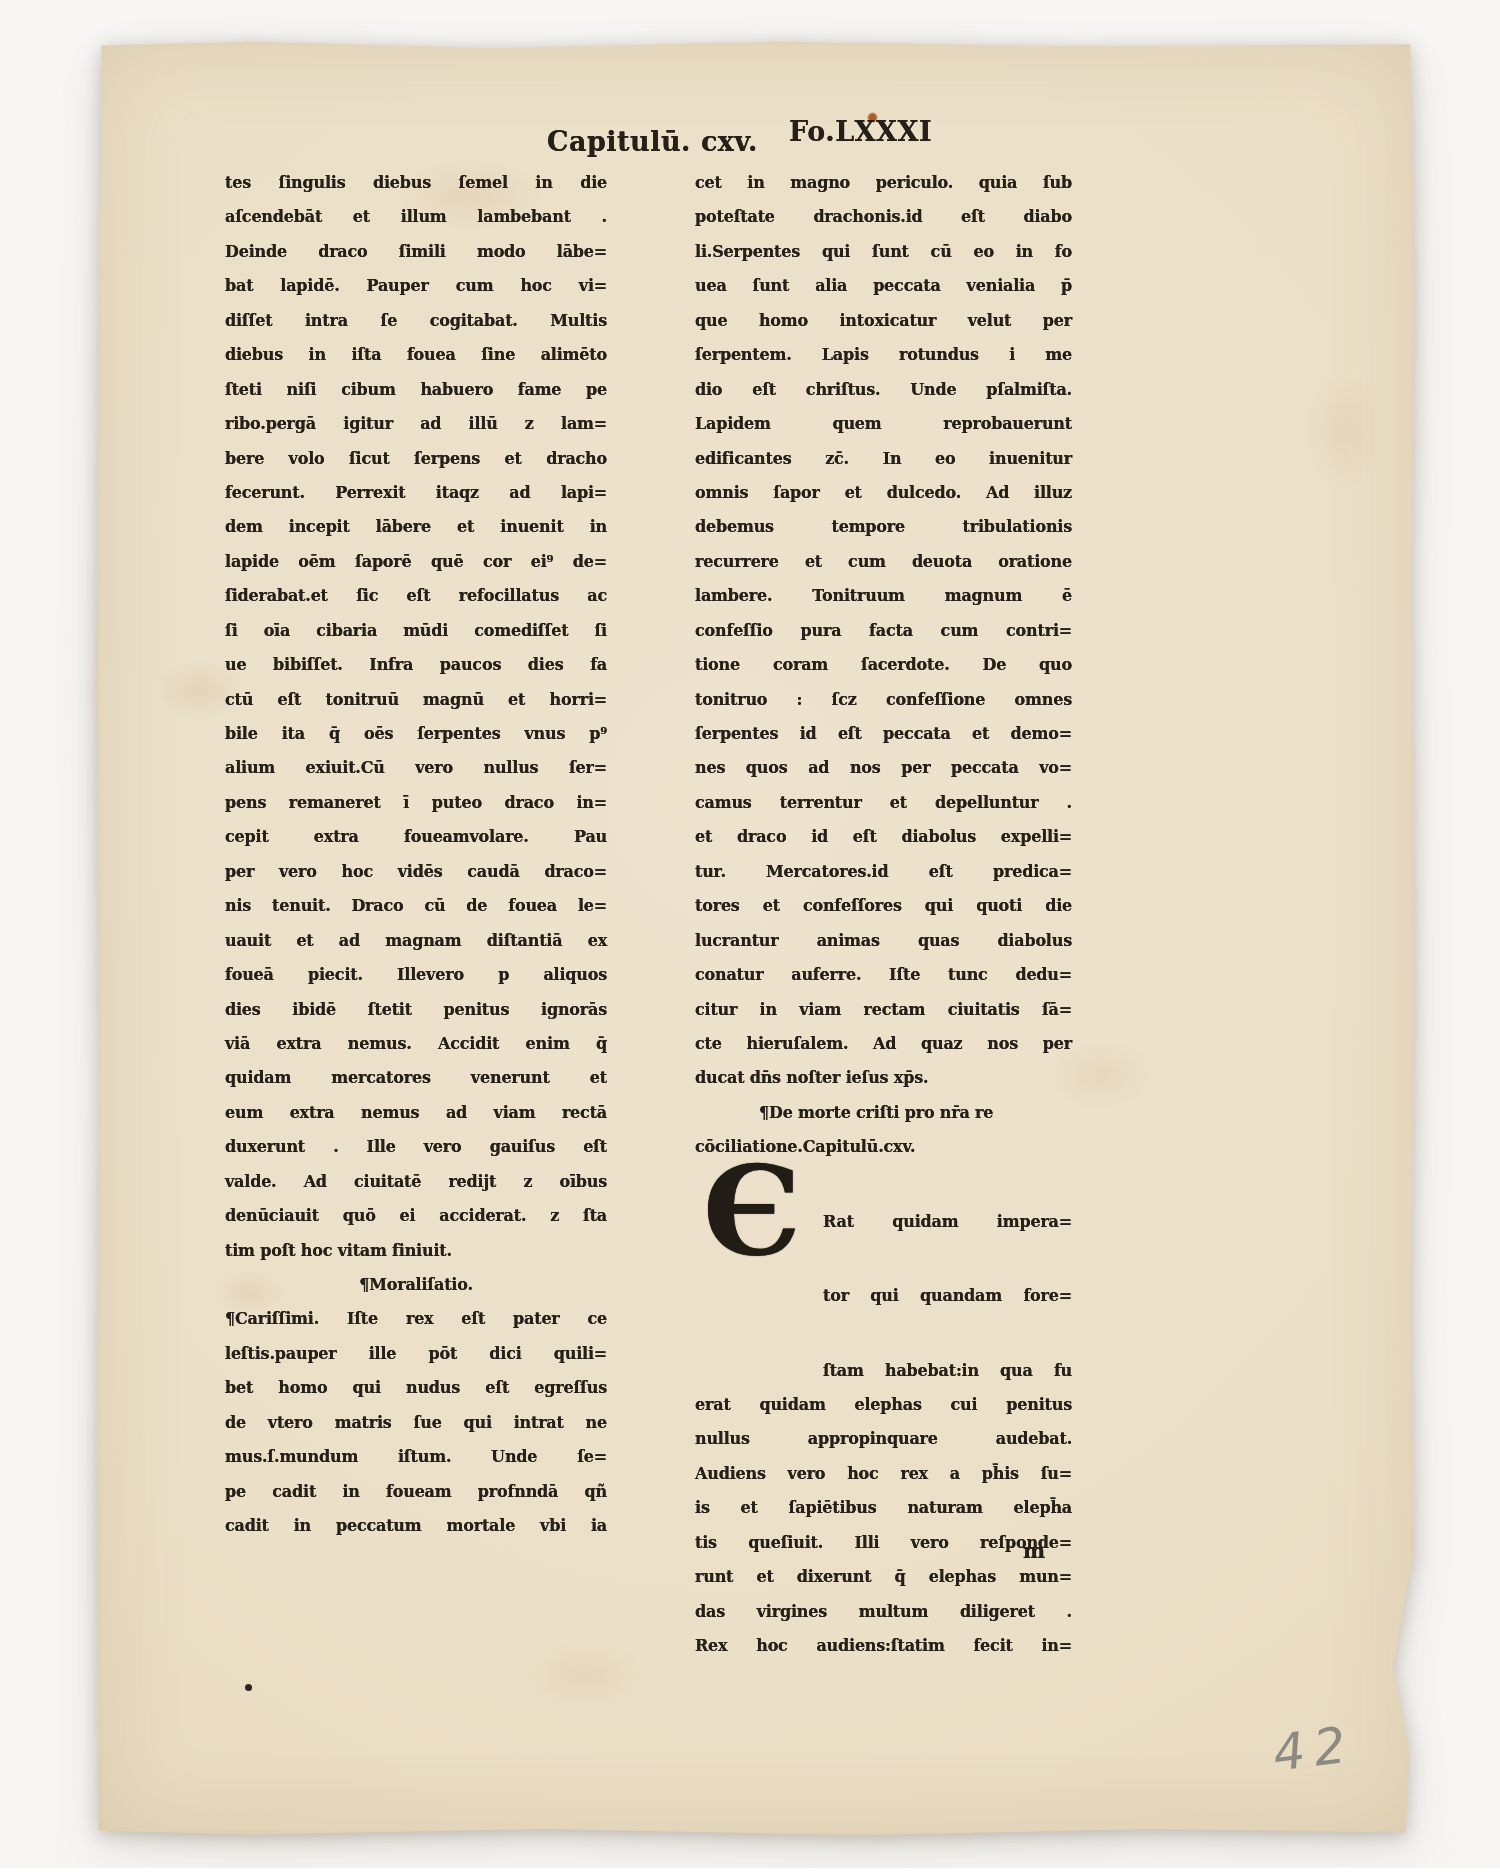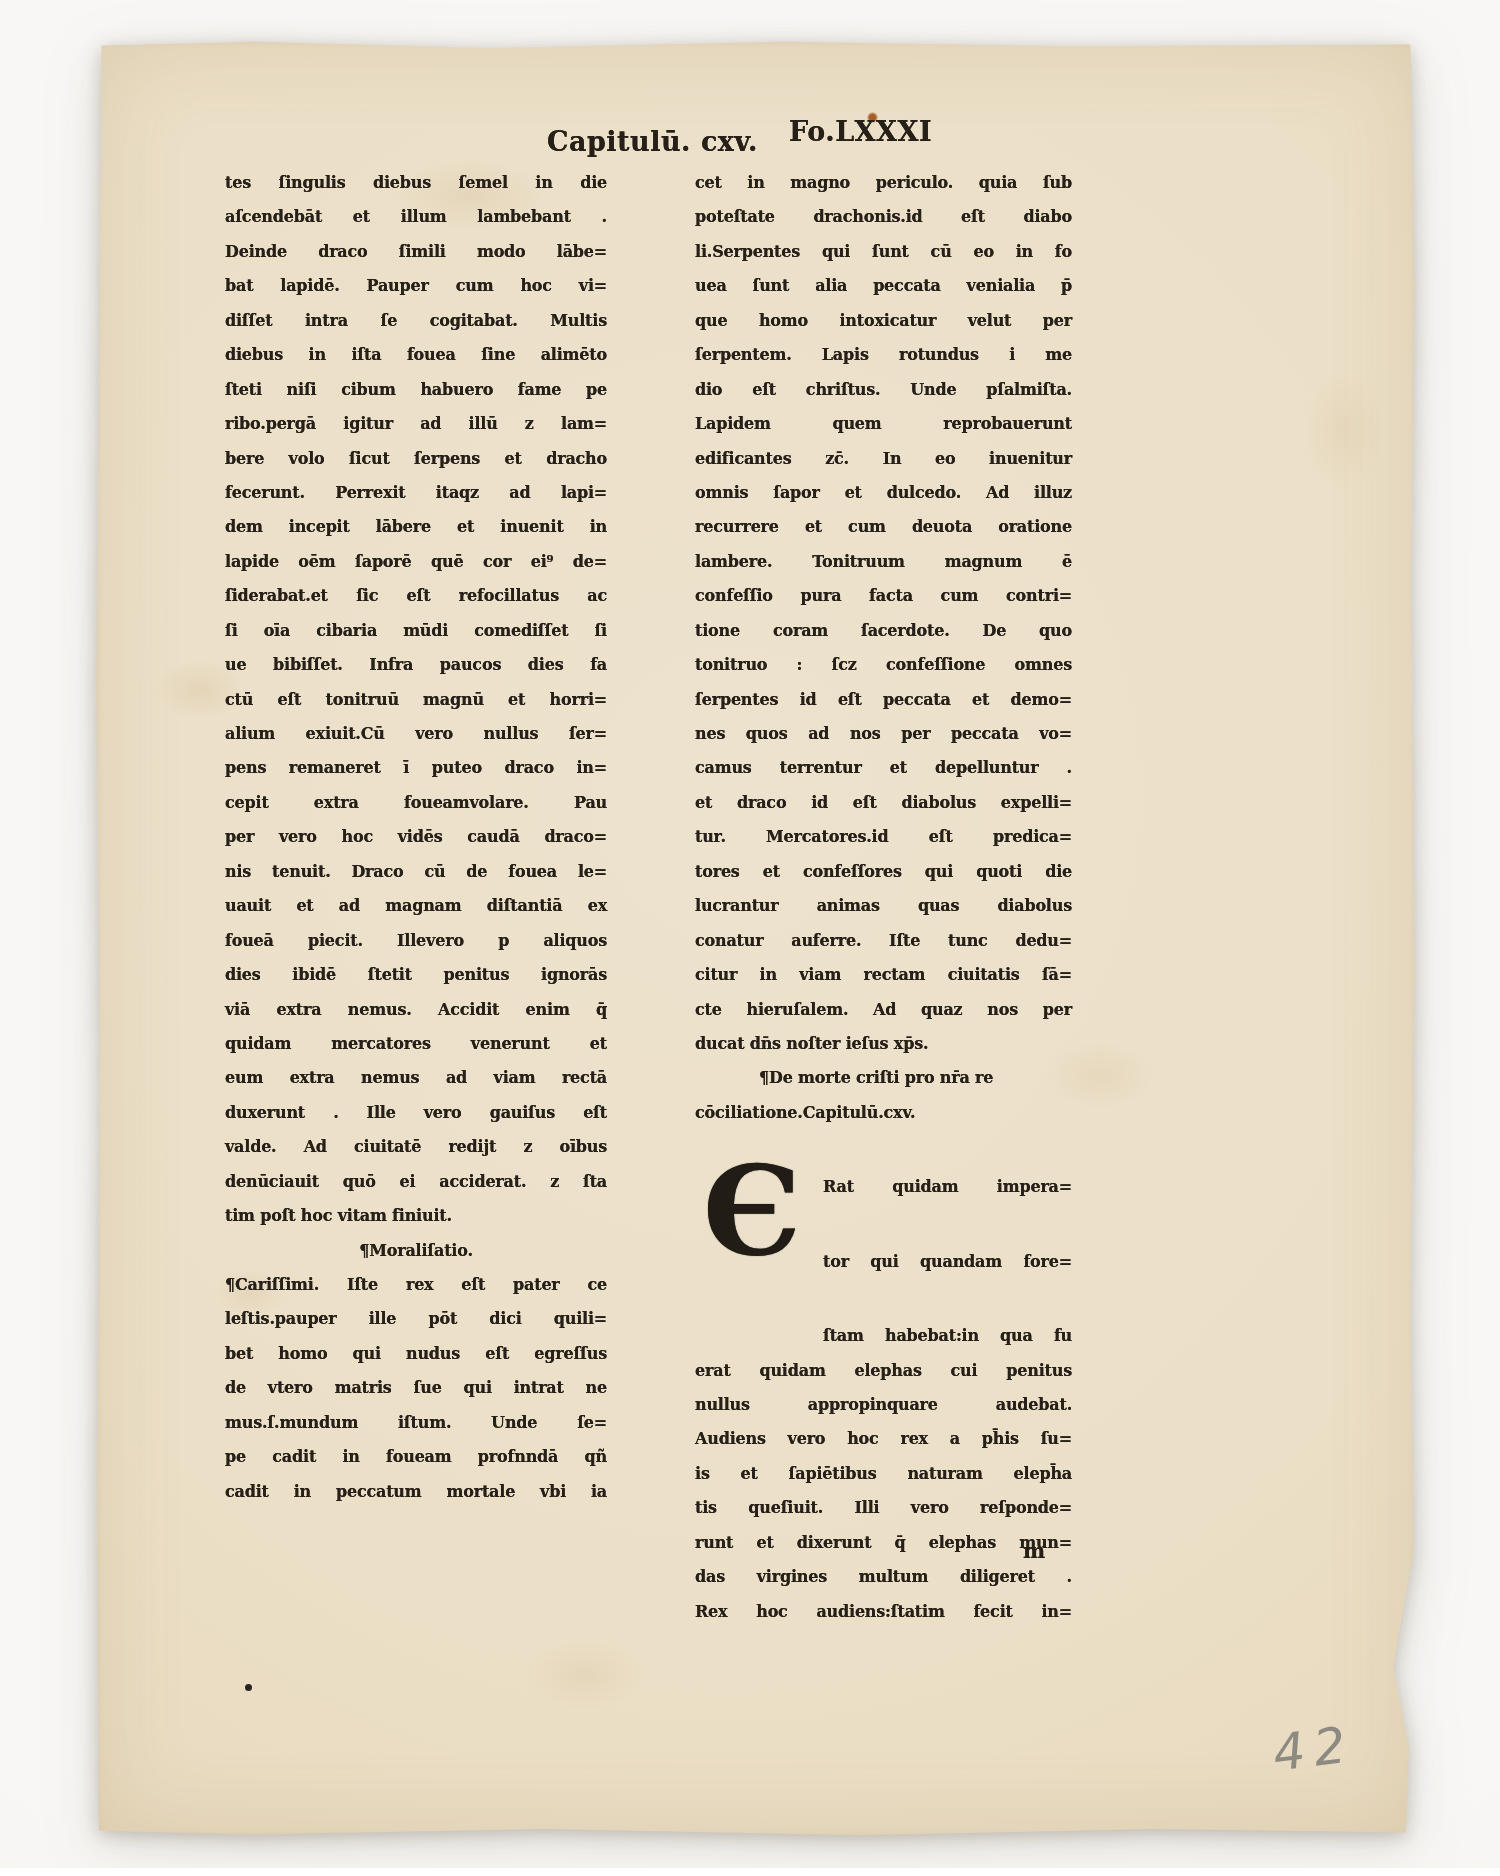--- a/index.html
+++ b/index.html
@@ -103,20 +103,21 @@
           <div class="line j">ſteti niſi cibum habuero fame pe</div>
           <div class="line j">ribo.pergā igitur ad illū z lam=</div>
           <div class="line j">bere volo ſicut ſerpens et dracho</div>
           <div class="line j">fecerunt. Perrexit itaqz ad lapi=</div>
           <div class="line j">dem incepit lābere et inuenit in</div>
           <div class="line j">lapide oēm ſaporē quē cor ei⁹ de=</div>
           <div class="line j">ſiderabat.et ſic eſt refocillatus ac</div>
           <div class="line j">ſi oīa cibaria mūdi comediſſet ſi</div>
           <div class="line j">ue bibiſſet. Infra paucos dies fa</div>
           <div class="line j">ctū eſt tonitruū magnū et horri=</div>
+          <div class="line j">bile ita q̄ oēs ſerpentes vnus p⁹</div>
           <div class="line j">alium exiuit.Cū vero nullus ſer=</div>
           <div class="line j">pens remaneret ī puteo draco in=</div>
           <div class="line j">cepit extra foueamvolare. Pau</div>
           <div class="line j">per vero hoc vidēs caudā draco=</div>
           <div class="line j">nis tenuit. Draco cū de fouea le=</div>
           <div class="line j">uauit et ad magnam diſtantiā ex</div>
           <div class="line j">foueā piecit. Illevero p aliquos</div>
           <div class="line j">dies ibidē ſtetit penitus ignorās</div>
           <div class="line j">viā extra nemus. Accidit enim q̄</div>
           <div class="line j">quidam mercatores venerunt et</div>
@@ -138,20 +139,21 @@
           <div class="line j">cet in magno periculo. quia ſub</div>
           <div class="line j">poteſtate drachonis.id eſt diabo</div>
           <div class="line j">li.Serpentes qui ſunt cū eo in fo</div>
           <div class="line j">uea ſunt alia peccata venialia p̄</div>
           <div class="line j">que homo intoxicatur velut per</div>
           <div class="line j">ſerpentem. Lapis rotundus i me</div>
           <div class="line j">dio eſt chriſtus. Unde pſalmiſta.</div>
           <div class="line j">Lapidem quem reprobauerunt</div>
           <div class="line j">edificantes zc̄. In eo inuenitur</div>
           <div class="line j">omnis ſapor et dulcedo. Ad illuz</div>
+          <div class="line j">debemus tempore tribulationis</div>
           <div class="line j">recurrere et cum deuota oratione</div>
           <div class="line j">lambere. Tonitruum magnum ē</div>
           <div class="line j">confeſſio pura facta cum contri=</div>
           <div class="line j">tione coram ſacerdote. De quo</div>
           <div class="line j">tonitruo : ſcz confeſſione omnes</div>
           <div class="line j">ſerpentes id eſt peccata et demo=</div>
           <div class="line j">nes quos ad nos per peccata vo=</div>
           <div class="line j">camus terrentur et depelluntur .</div>
           <div class="line j">et draco id eſt diabolus expelli=</div>
           <div class="line j">tur. Mercatores.id eſt predica=</div>

